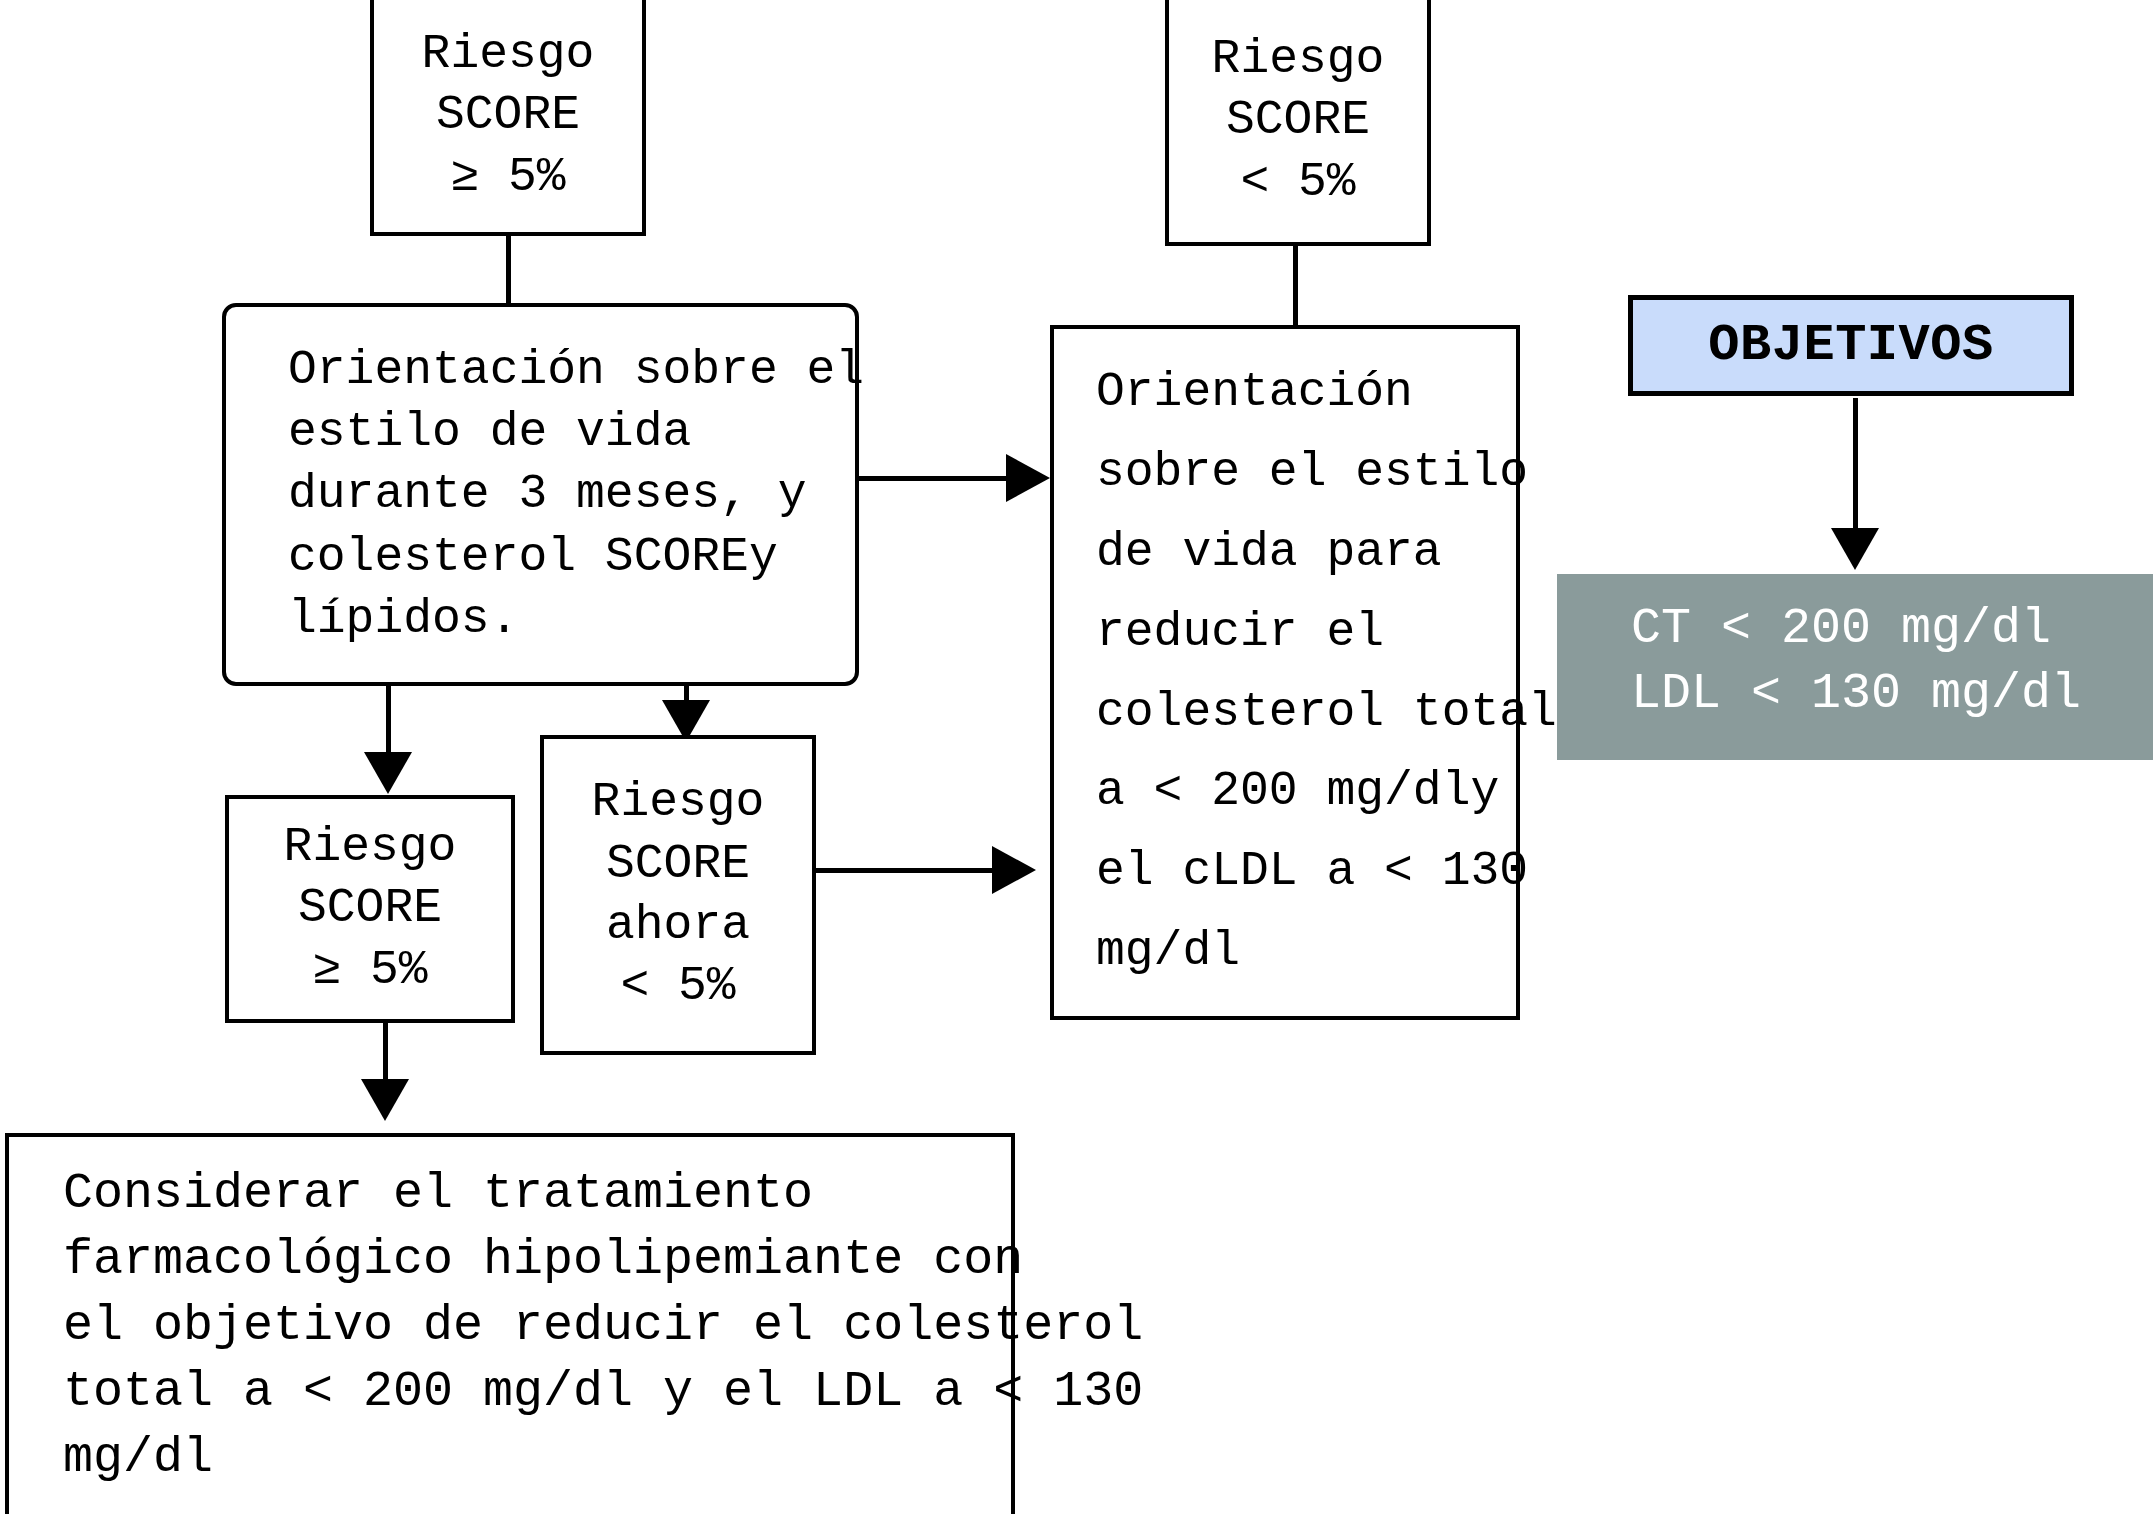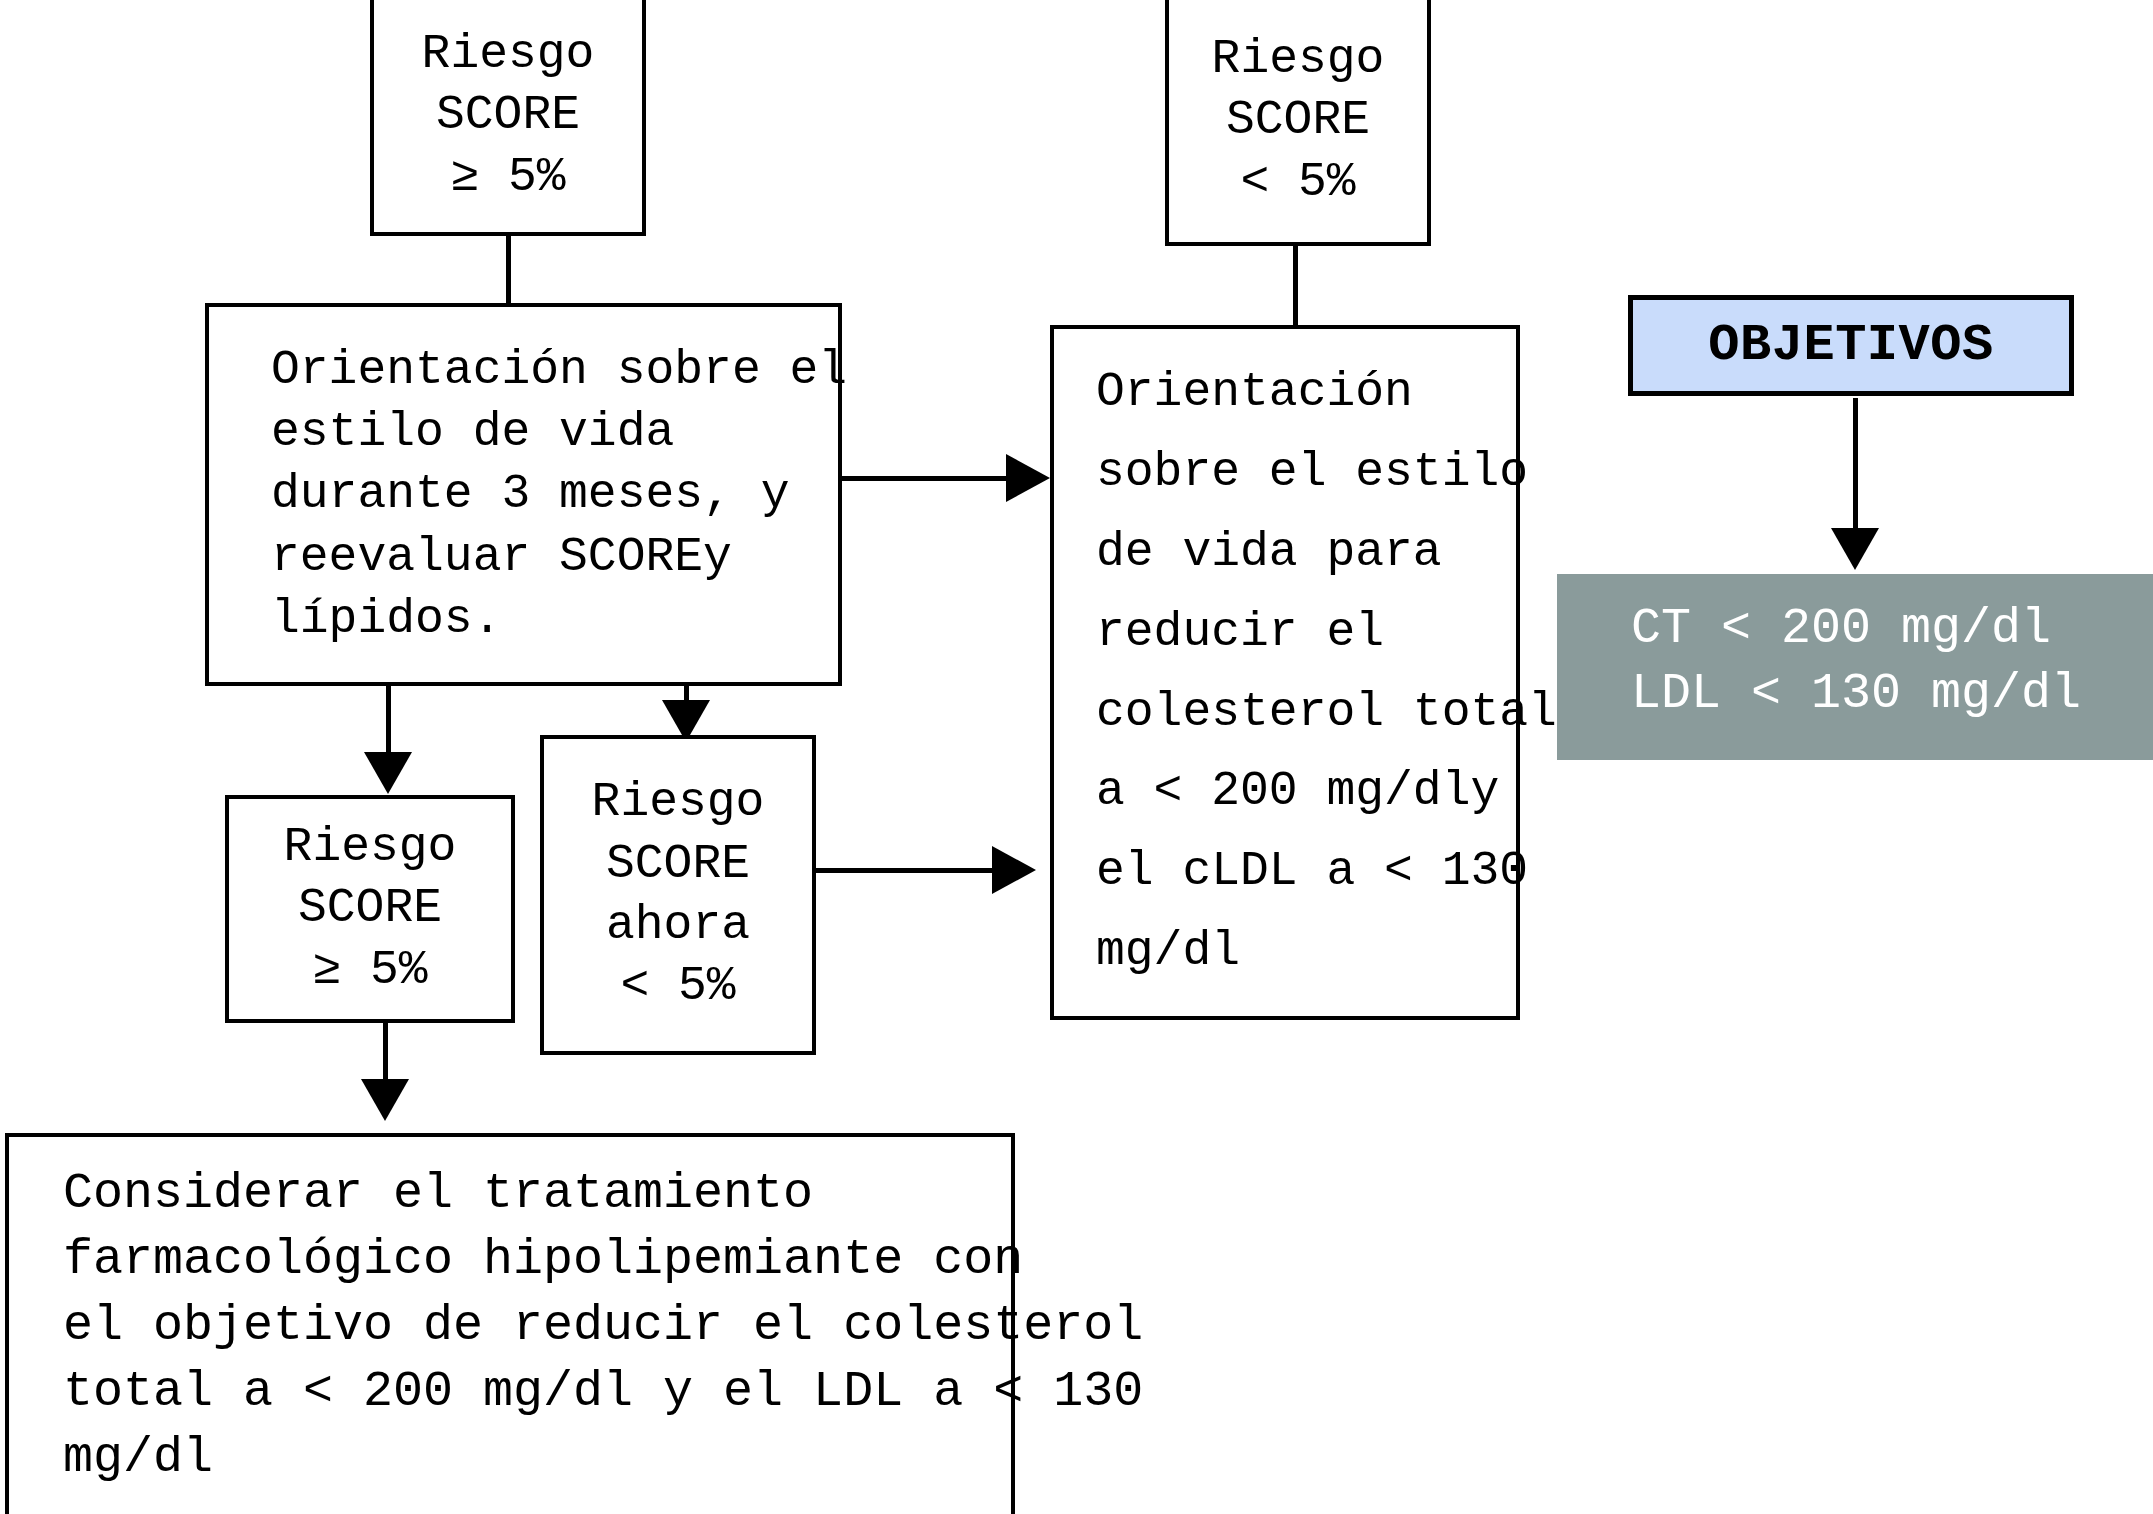--- a/index.html
+++ b/index.html
@@ -40,22 +40,22 @@
     white-space: pre;
   }
   
   #score-high-top { left: 370px; top: -4px; width: 276px; height: 240px; font-size: 48px; }
   #score-low-top  { left: 1165px; top: -4px; width: 266px; height: 250px; font-size: 48px; }
   #score-high-re  { left: 225px; top: 795px; width: 290px; height: 228px; font-size: 48px; }
   #score-low-re   { left: 540px; top: 735px; width: 276px; height: 320px; font-size: 48px; }
 
   
   #lifestyle-3m {
-    left: 205px; top: 303px; width: 637px; height: 383px;
-    padding: 18px 10px 18px 62px; font-size: 48px; line-height: 1.30;
+    left: 222px; top: 303px; width: 637px; height: 383px;
+    padding: 18px 10px 18px 62px; font-size: 48px; line-height: 1.30; border-radius: 14px;
   }
   #lifestyle-targets {
     left: 1050px; top: 325px; width: 470px; height: 695px;
     padding: 10px 10px 10px 42px; font-size: 48px; line-height: 1.33; gap: 16px;
   }
   #pharma-treatment {
     left: 5px; top: 1133px; width: 1010px; height: 385px;
     padding: 22px 14px 22px 54px; font-size: 50px; line-height: 1.32;
   }
 
@@ -146,21 +146,21 @@
   <div class="node center-txt" id="score-low-top">
     <span class="line">Riesgo</span>
     <span class="line">SCORE</span>
     <span class="line">&lt; 5%</span>
   </div>
 
   <div class="node left-txt" id="lifestyle-3m">
     <span class="line">Orientación sobre el</span>
     <span class="line">estilo de vida</span>
     <span class="line">durante 3 meses, y</span>
-    <span class="line">reevaluar SCOREy</span>
+    <span class="line">colesterol SCOREy</span>
     <span class="line">lípidos.</span>
   </div>
 
   <div class="node center-txt" id="score-high-re">
     <span class="line">Riesgo</span>
     <span class="line">SCORE</span>
     <span class="line">≥ 5%</span>
   </div>
 
   <div class="node center-txt" id="score-low-re">

